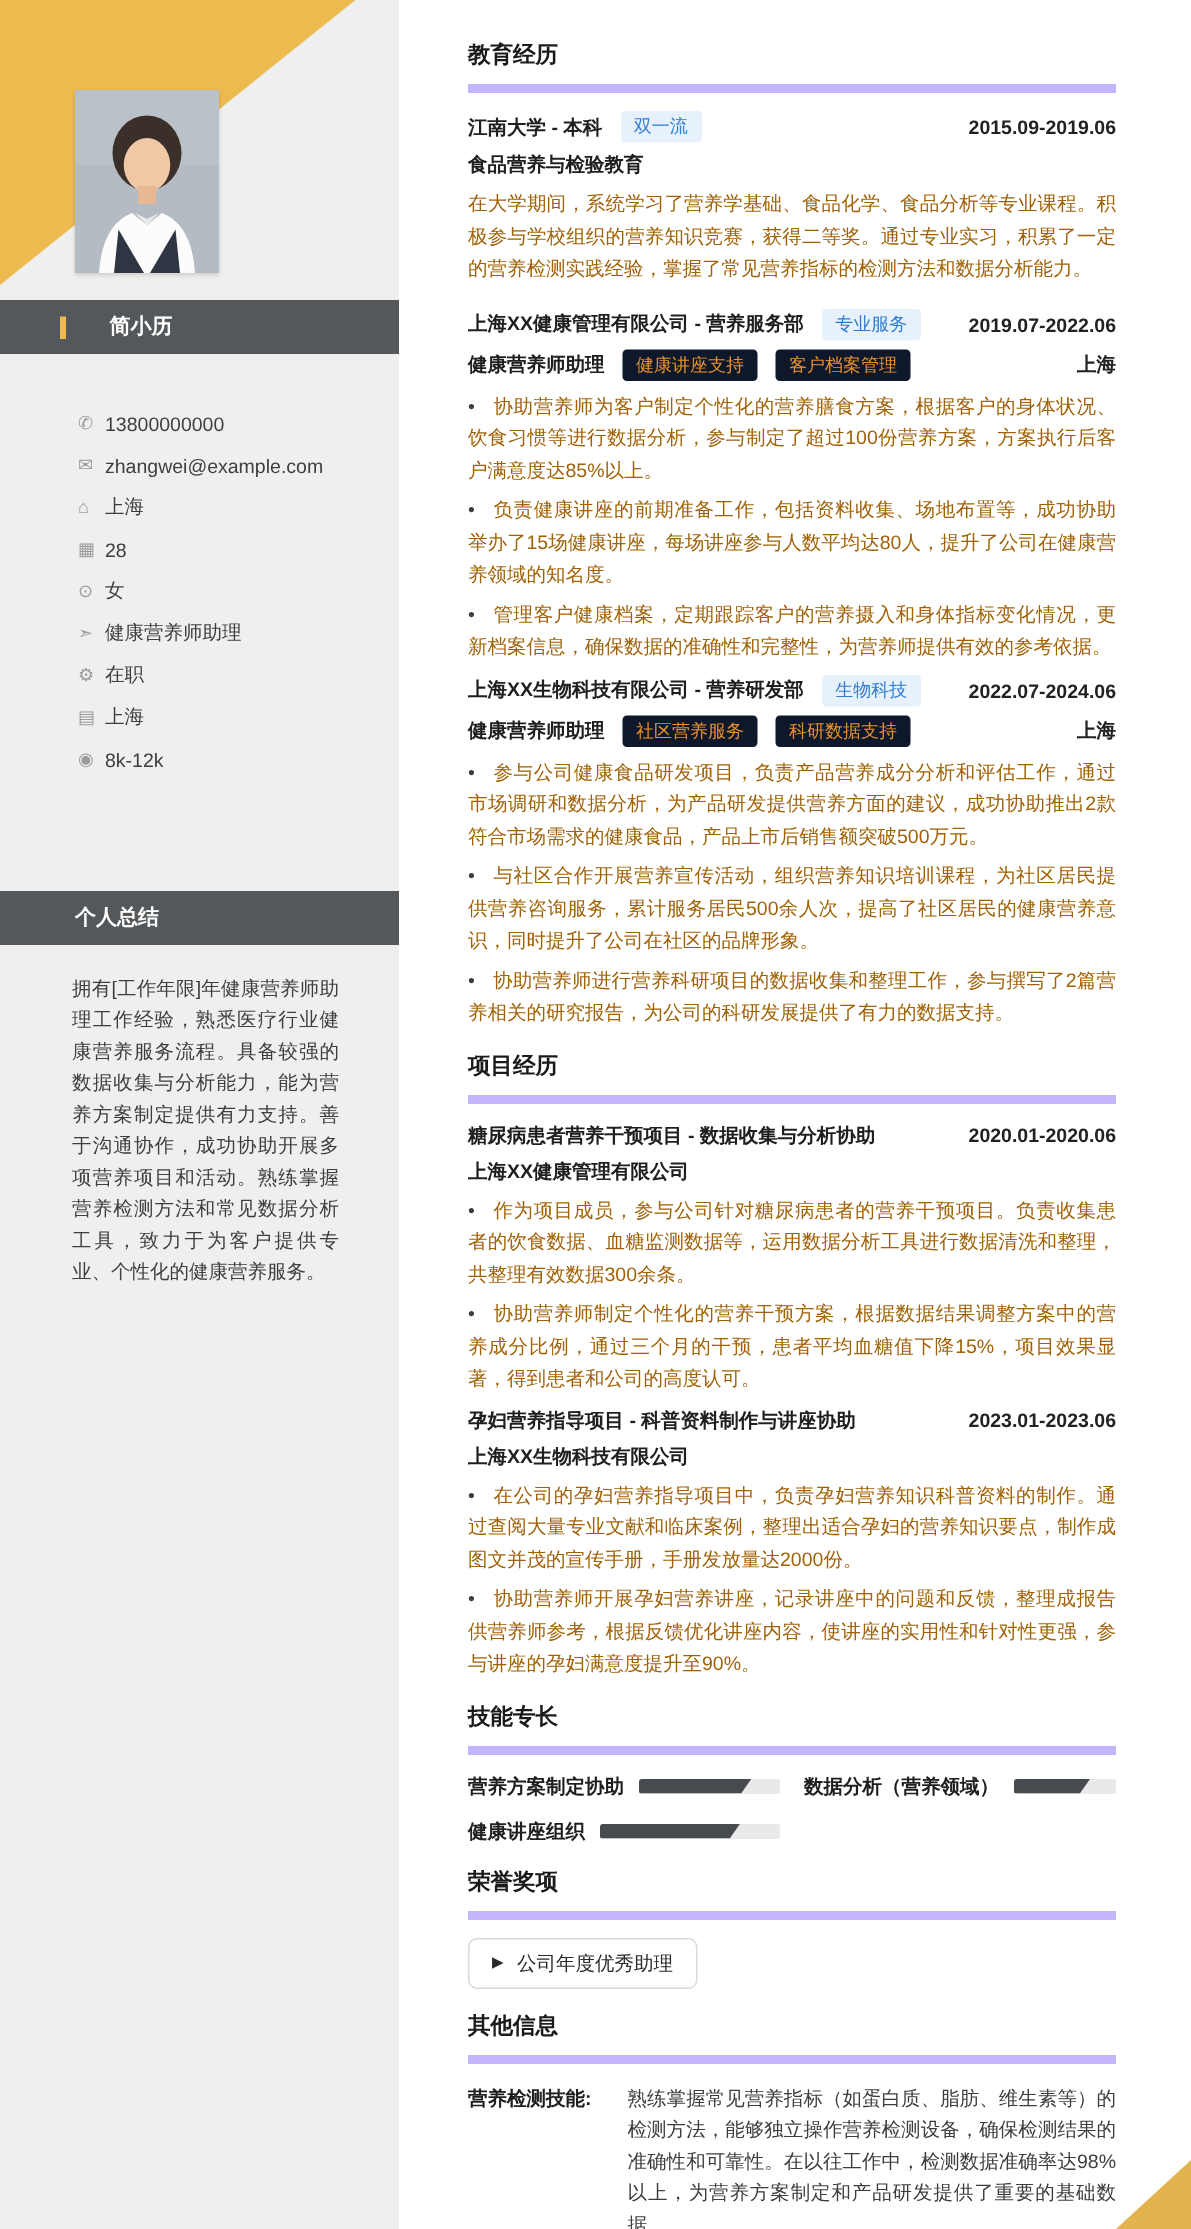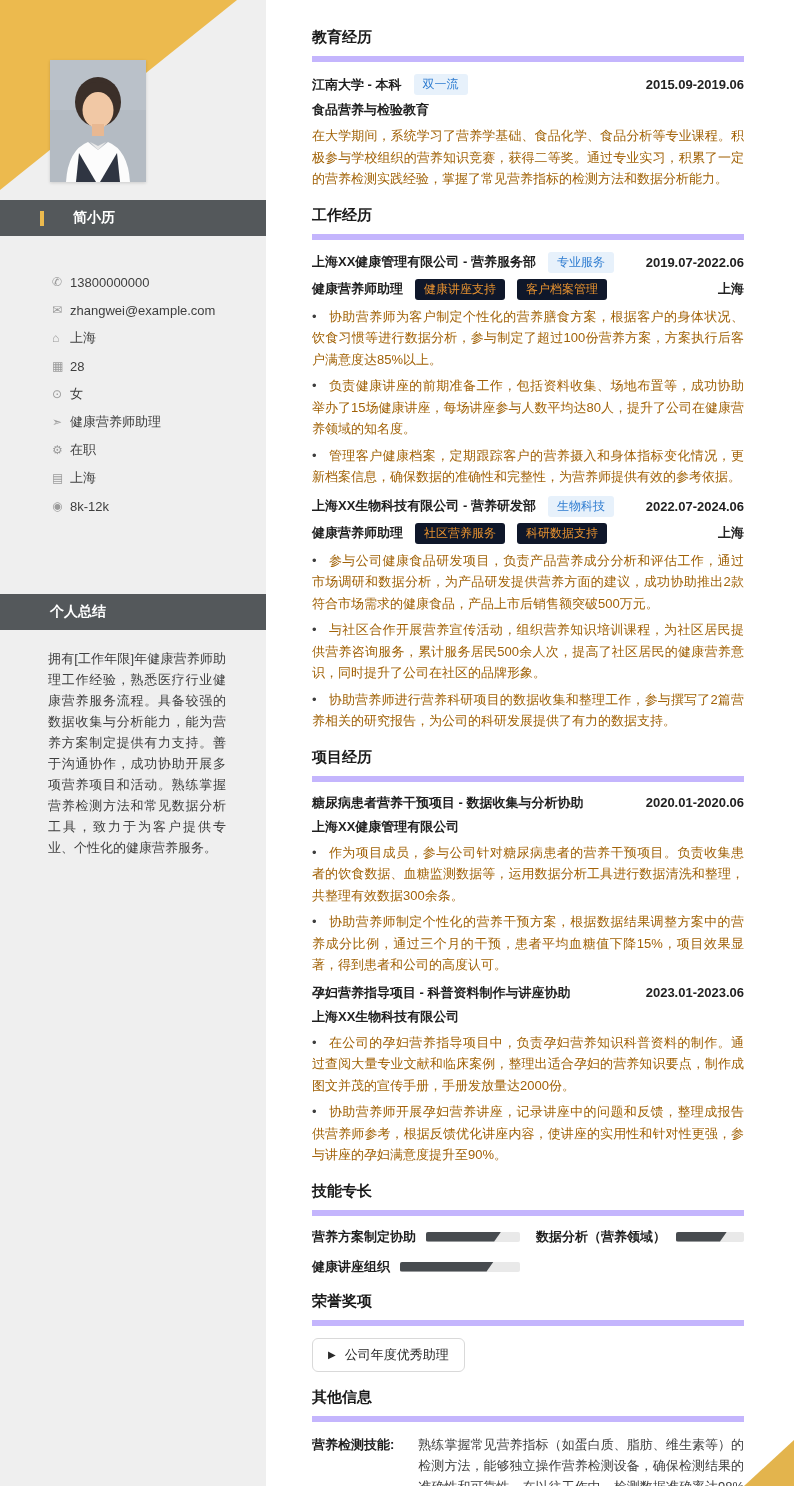--- a/index.html
+++ b/index.html
@@ -141,21 +141,20 @@
         </div>
         <span class="row-date">2015.09-2019.06</span>
       </div>
       <div class="row">
         <span class="row-title">食品营养与检验教育</span>
       </div>
       <p class="para">在大学期间，系统学习了营养学基础、食品化学、食品分析等专业课程。积极参与学校组织的营养知识竞赛，获得二等奖。通过专业实习，积累了一定的营养检测实践经验，掌握了常见营养指标的检测方法和数据分析能力。</p>
     </section>
 
     <section>
-      <h2>工作经历</h2>
 
       <div class="entry">
         <div class="row">
           <div class="row-left">
             <span class="row-title">上海XX健康管理有限公司 - 营养服务部</span>
             <span class="badge blue">专业服务</span>
           </div>
           <span class="row-date">2019.07-2022.06</span>
         </div>
         <div class="row">

